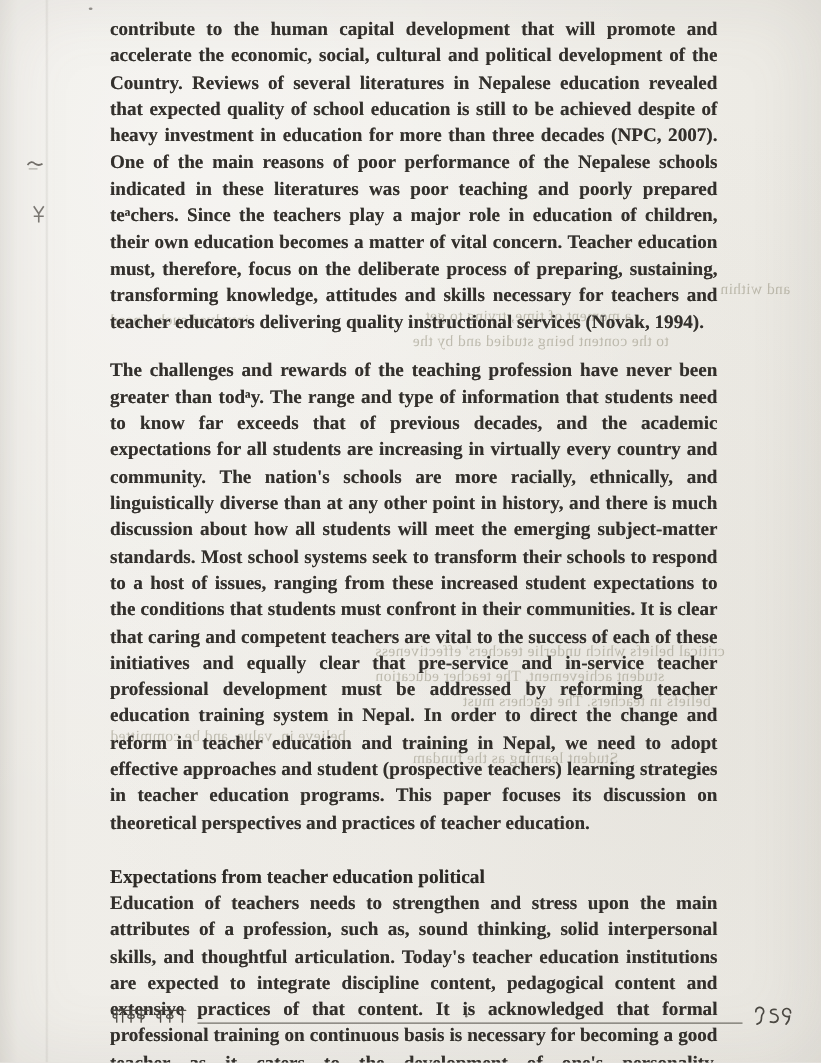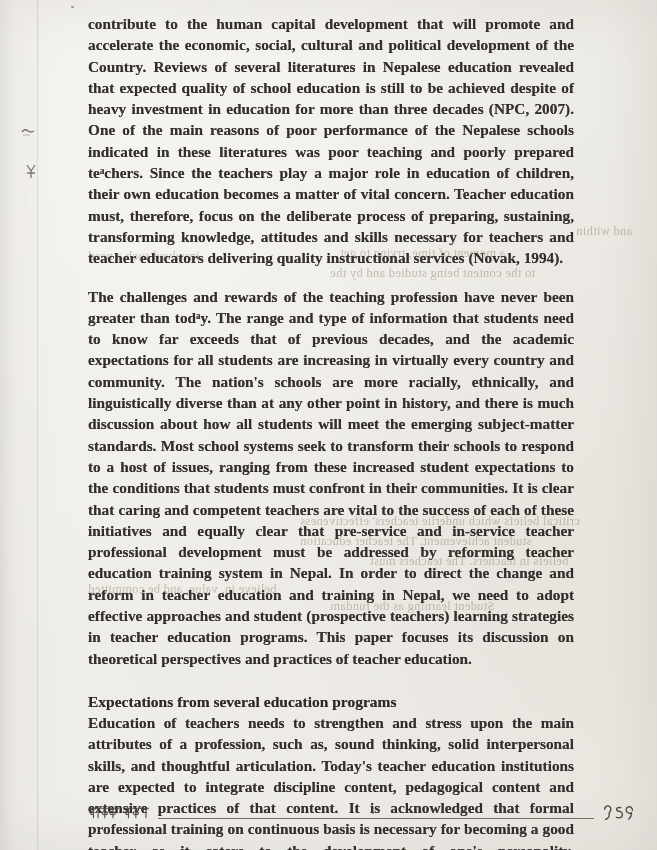--- a/index.html
+++ b/index.html
@@ -103,21 +103,21 @@
     <path d="M2 6 q3 -4 6 -1 q3 2 6 0" stroke="rgba(60,56,50,0.7)" stroke-width="1.4" fill="none"></path>
     <path d="M3 9 h7" stroke="rgba(60,56,50,0.35)" stroke-width="1" fill="none"></path>
   </svg>
   <svg class="mark" style="left:24px; top:164px;" width="14" height="16" viewBox="0 0 14 16">
     <path d="M3 1 L7 7 L11 1 M7 7 V14 M3 9 H11" stroke="rgba(60,56,50,0.65)" stroke-width="1.3" fill="none"></path>
   </svg>
 
   <div class="content">
     <p>contribute to the human capital development that will promote and accelerate the economic, social, cultural and political development of the Country. Reviews of several literatures in Nepalese education revealed that expected quality of school education is still to be achieved despite of heavy investment in education for more than three decades (NPC, 2007). One of the main reasons of poor performance of the Nepalese schools indicated in these literatures was poor teaching and poorly prepared teᵃchers. Since the teachers play a major role in education of children, their own education becomes a matter of vital concern. Teacher education must, therefore, focus on the deliberate process of preparing, sustaining, transforming knowledge, attitudes and skills necessary for teachers and teacher educators delivering quality instructional services (Novak, 1994).</p>
     <p>The challenges and rewards of the teaching profession have never been greater than todᵃy. The range and type of information that students need to know far exceeds that of previous decades, and the academic expectations for all students are increasing in virtually every country and community. The nation's schools are more racially, ethnically, and linguistically diverse than at any other point in history, and there is much discussion about how all students will meet the emerging subject-matter standards. Most school systems seek to transform their schools to respond to a host of issues, ranging from these increased student expectations to the conditions that students must confront in their communities. It is clear that caring and competent teachers are vital to the success of each of these initiatives and equally clear that pre-service and in-service teacher professional development must be addressed by reforming teacher education training system in Nepal. In order to direct the change and reform in teacher education and training in Nepal, we need to adopt effective approaches and student (prospective teachers) learning strategies in teacher education programs. This paper focuses its discussion on theoretical perspectives and practices of teacher education.</p>
-    <h2 class="section-heading">Expectations from several education programs</h2>
+    <h2 class="section-heading">Expectations from teacher education political</h2>
     <p style="margin-top:0;">Education of teachers needs to strengthen and stress upon the main attributes of a profession, such as, sound thinking, solid interpersonal skills, and thoughtful articulation. Today's teacher education institutions are expected to integrate discipline content, pedagogical content and extensive practices of that content. It is acknowledged that formal professional training on continuous basis is necessary for becoming a good teacher as it caters to the development of one's personality, professionalism and sharpening the knowledge and pedagogical practices of the subject teachers teach supplemented with communication skills and commitment to a code of conduct.</p>
   </div>
 
   <div class="footer">
 
     <svg width="62" height="18" viewBox="0 0 92 24" aria-label="शिक्षक शिक्षा">
       <g stroke="#4c4943" stroke-width="1.6" fill="none" stroke-linecap="round">
         <path d="M2 5 H46"></path>
         <path d="M8 5 V19"></path>
           <path d="M8 9 C3 8 2 15 7 14"></path>

